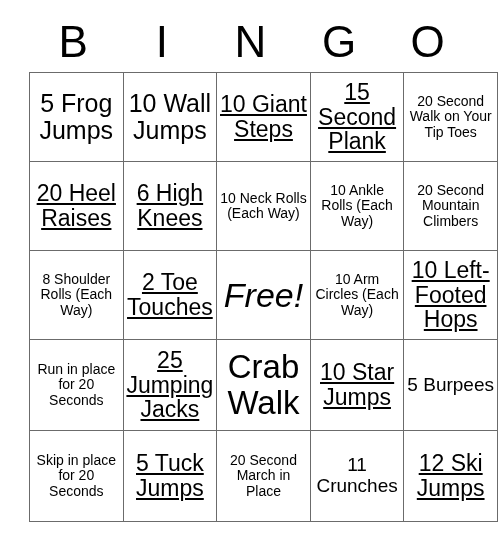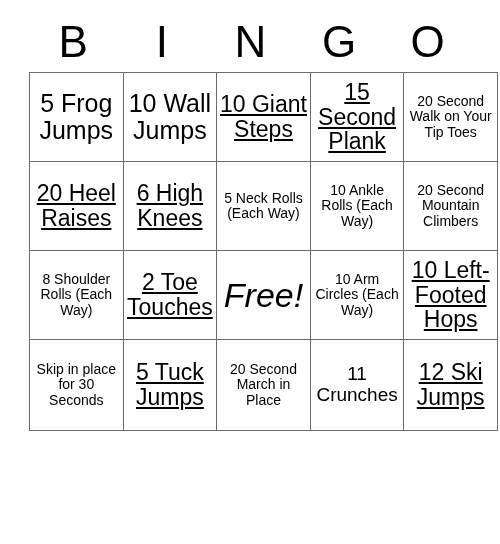--- a/index.html
+++ b/index.html
@@ -91,33 +91,40 @@
       <tr class="r1">
         <td class="fs-lg">5 Frog Jumps</td>
         <td class="fs-lg">10 Wall Jumps</td>
         <td class="fs-md">10 Giant Steps</td>
         <td class="fs-md">15 Second Plank</td>
         <td class="fs-xs">20 Second Walk on Your Tip Toes</td>
       </tr>
       <tr class="r2">
         <td class="fs-md">20 Heel Raises</td>
         <td class="fs-md">6 High Knees</td>
-        <td class="fs-xs">5 Neck Rolls (Each Way)</td>
+        <td class="fs-xs">10 Neck Rolls (Each Way)</td>
         <td class="fs-xs">10 Ankle Rolls (Each Way)</td>
         <td class="fs-xs">20 Second Mountain Climbers</td>
       </tr>
       <tr class="r3">
         <td class="fs-xxs">8 Shoulder Rolls (Each Way)</td>
         <td class="fs-md">2 Toe Touches</td>
         <td class="fs-free">Free!</td>
         <td class="fs-xs">10 Arm Circles (Each Way)</td>
         <td class="fs-md">10 Left-Footed Hops</td>
       </tr>
+      <tr class="r4">
+        <td class="fs-xs">Run in place for 20 Seconds</td>
+        <td class="fs-md">25 Jumping Jacks</td>
+        <td class="fs-xl">Crab Walk</td>
+        <td class="fs-md">10 Star Jumps</td>
+        <td class="fs-sm">5 Burpees</td>
+      </tr>
       <tr class="r5">
-        <td class="fs-xs">Skip in place for 30 Seconds</td>
+        <td class="fs-xs">Skip in place for 20 Seconds</td>
         <td class="fs-md">5 Tuck Jumps</td>
         <td class="fs-xs">20 Second March in Place</td>
         <td class="fs-sm">11 Crunches</td>
         <td class="fs-md">12 Ski Jumps</td>
       </tr>
     </tbody>
   </table>
 
 </div>
 

